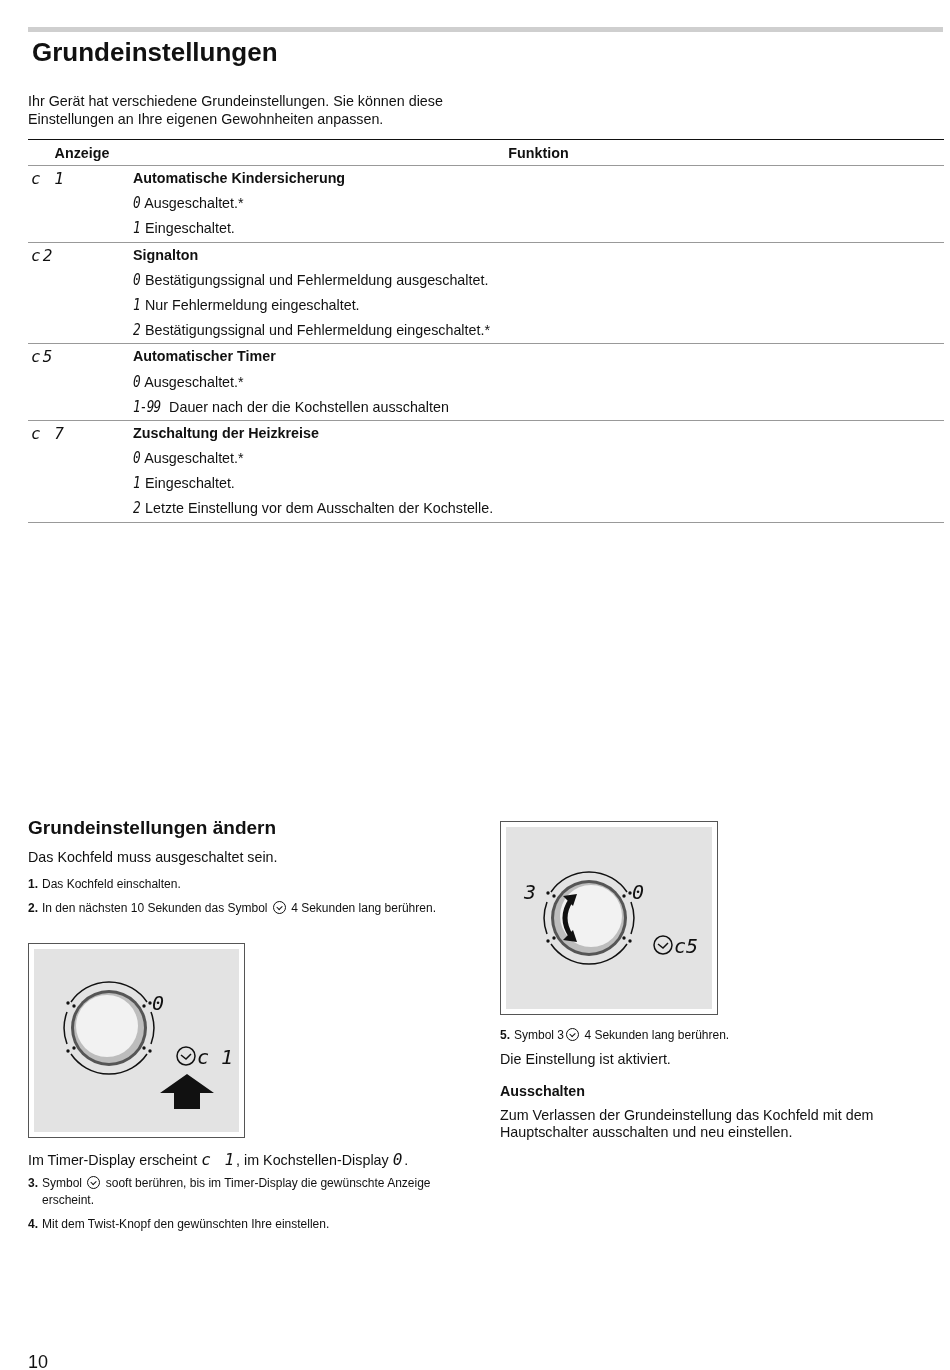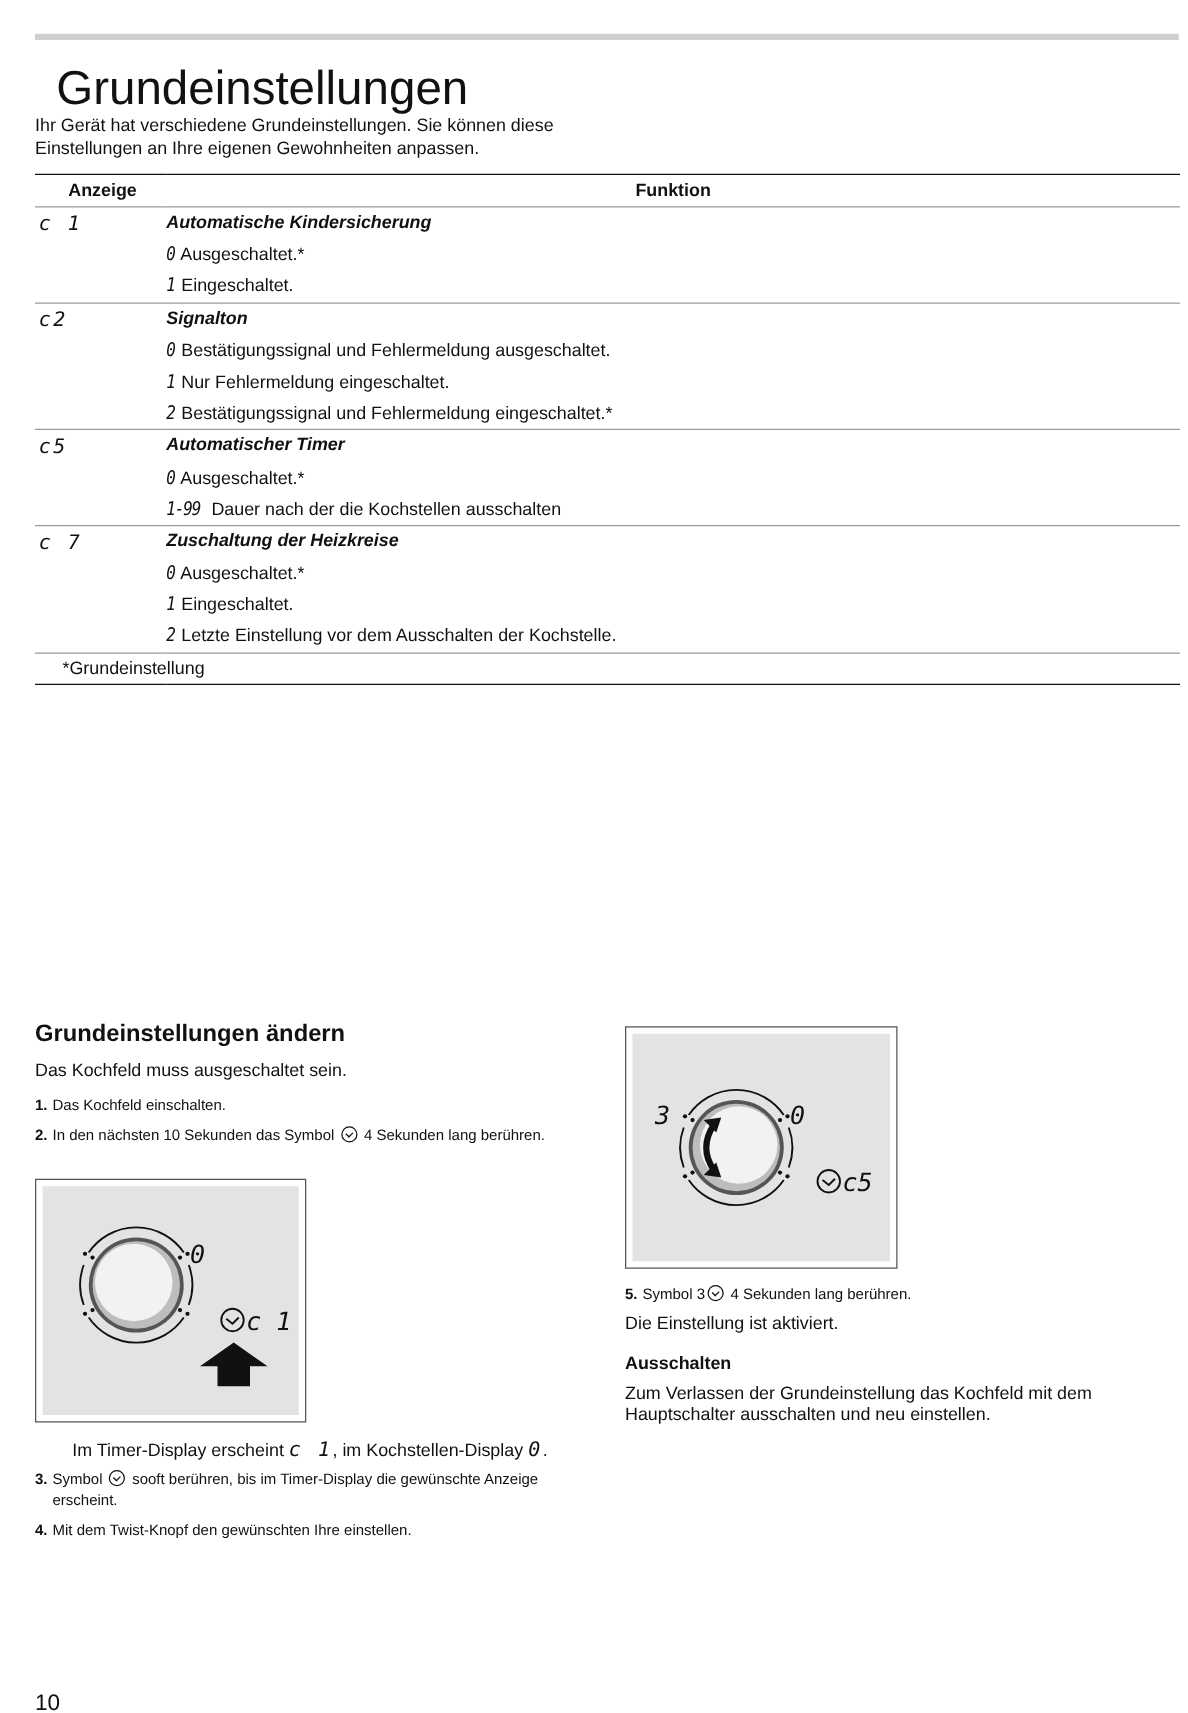--- a/index.html
+++ b/index.html
@@ -1,28 +1,28 @@
 <!DOCTYPE html>
 <html><head>
 <meta charset="utf-8">
 <style>
   html, body { margin:0; padding:0; background:#fff; }
   body { width:950px; height:1370px; position:relative; font-family:"Liberation Sans", sans-serif; color:#111; overflow:hidden; }
   .topbar { position:absolute; left:28px; top:27px; width:915px; height:5px; background:#cfcfcf; }
-  h1 { position:absolute; left:28px; top:33px; margin:17px; font-size:38px; font-weight:normal; letter-spacing:0; }
+  h1 { position:absolute; left:28px; top:33px; margin:4px; font-size:26px; font-weight:bold; letter-spacing:0; }
   .intro { position:absolute; left:28px; top:93px; width:460px; font-size:14.3px; line-height:17.5px; margin:0; }
   table.settings { position:absolute; left:28px; top:139px; width:916px; border-collapse:collapse; font-size:14.3px; }
   table.settings thead th { text-align:center; font-weight:bold; height:25px; padding:0 0 0 3px; border-top:1.5px solid #111; border-bottom:1.5px solid #999; }
   table.settings thead th.c2 { padding-left:0; }
   table.settings td { padding:0; vertical-align:top; }
   .grp td { border-bottom:1.5px solid #999; }
   .grp.last td { border-bottom:1.5px solid #111; }
   .code { width:102px; padding-left:3px !important; }
   .line { height:25.2px; line-height:25px; white-space:nowrap; }
-  .line.bold { font-weight:bold;font-style:italic; }
+  .line.bold { font-weight:bold; }
   .seg { font-family:"DejaVu Sans Mono", monospace; font-style:italic; font-size:15px; letter-spacing:-1px; display:inline-block; transform:scaleX(0.85); transform-origin:left; }
   .segcode { font-family:"DejaVu Sans Mono", monospace; font-style:italic; font-size:16px; letter-spacing:2px; }
   .footnote td { height:24px; line-height:24px; padding-left:22px !important; border-bottom:1.5px solid #111; }
   h2 { position:absolute; left:28px; top:817px; margin:0; font-size:19px; font-weight:bold; }
   .p { position:absolute; font-size:14.3px; line-height:17px; margin:0; }
   .step { position:absolute; font-size:12px; line-height:17px; margin:0; padding-left:14px; text-indent:-14px; }
   .step b { display:inline-block; width:14px; text-indent:0; }
   .clock { display:inline-block; width:13px; height:13px; border:1.3px solid #111; border-radius:50%; position:relative; vertical-align:-2px; box-sizing:border-box; margin:0 2px; }
   .clock::after { content:""; position:absolute; left:3px; top:3px; width:4px; height:3px; border-left:1.3px solid #111; border-bottom:1.3px solid #111; transform:rotate(-45deg); }
   .figure { position:absolute; background:#fff; border:1.5px solid #555; box-sizing:border-box; }
@@ -80,23 +80,20 @@
         <td class="code">
           <div class="line segcode">c 7</div>
         </td>
         <td>
           <div class="line bold">Zuschaltung der Heizkreise</div>
           <div class="line"><span class="seg">0</span> <span>Ausgeschaltet.*</span></div>
           <div class="line"><span class="seg">1</span> <span>Eingeschaltet.</span></div>
           <div class="line"><span class="seg">2</span> <span>Letzte Einstellung vor dem Ausschalten der Kochstelle.</span></div>
         </td>
       </tr>
-      <tr class="footnote">
-        <td colspan="2">*Grundeinstellung</td>
-      </tr>
     </tbody>
 </table>
 
 <h2>Grundeinstellungen ändern</h2>
 <p class="p" style="left:28px;top:849px;">Das Kochfeld muss ausgeschaltet sein.</p>
 
 <p class="step" style="left:28px;top:876px;width:430px;">
   <b>1.</b><span>Das Kochfeld einschalten.</span>
 </p>
 <p class="step" style="left:28px;top:900px;width:430px;">
@@ -126,21 +123,21 @@
     <text x="123" y="66" font-family="DejaVu Sans Mono, monospace" font-style="italic" font-size="20" fill="#111">0</text>
     <g>
       <circle cx="157" cy="112" r="9" fill="none" stroke="#111" stroke-width="1.5"></circle>
       <path d="M152 111 L157 115 L162 110" fill="none" stroke="#111" stroke-width="1.5"></path>
     </g>
     <text x="168" y="120" font-family="DejaVu Sans Mono, monospace" font-style="italic" font-size="20" fill="#111">c 1</text>
     <path d="M158 130 L185 149 L171 149 L171 165 L145 165 L145 149 L131 149 Z" fill="#111"></path>
   </svg>
 </div>
 
-<p class="p" style="left:28px;top:1151px;width:440px;text-align:center;">
+<p class="p" style="left:28px;top:1151px;width:440px;">
   <span>Im Timer-Display erscheint</span> <span class="segcode">c 1</span><span>, im Kochstellen-Display</span> <span class="segcode">0</span><span>.</span>
 </p>
 <p class="step" style="left:28px;top:1175px;width:420px;">
   <b>3.</b><span>Symbol</span> <span class="clock"></span> <span>sooft berühren, bis im Timer-Display die gewünschte Anzeige erscheint.</span>
 </p>
 <p class="step" style="left:28px;top:1216px;width:440px;">
   <b>4.</b><span>Mit dem Twist-Knopf den gewünschten Ihre einstellen.</span>
 </p>
 
 <div class="figure" style="left:500px;top:821px;width:218px;height:194px;">

